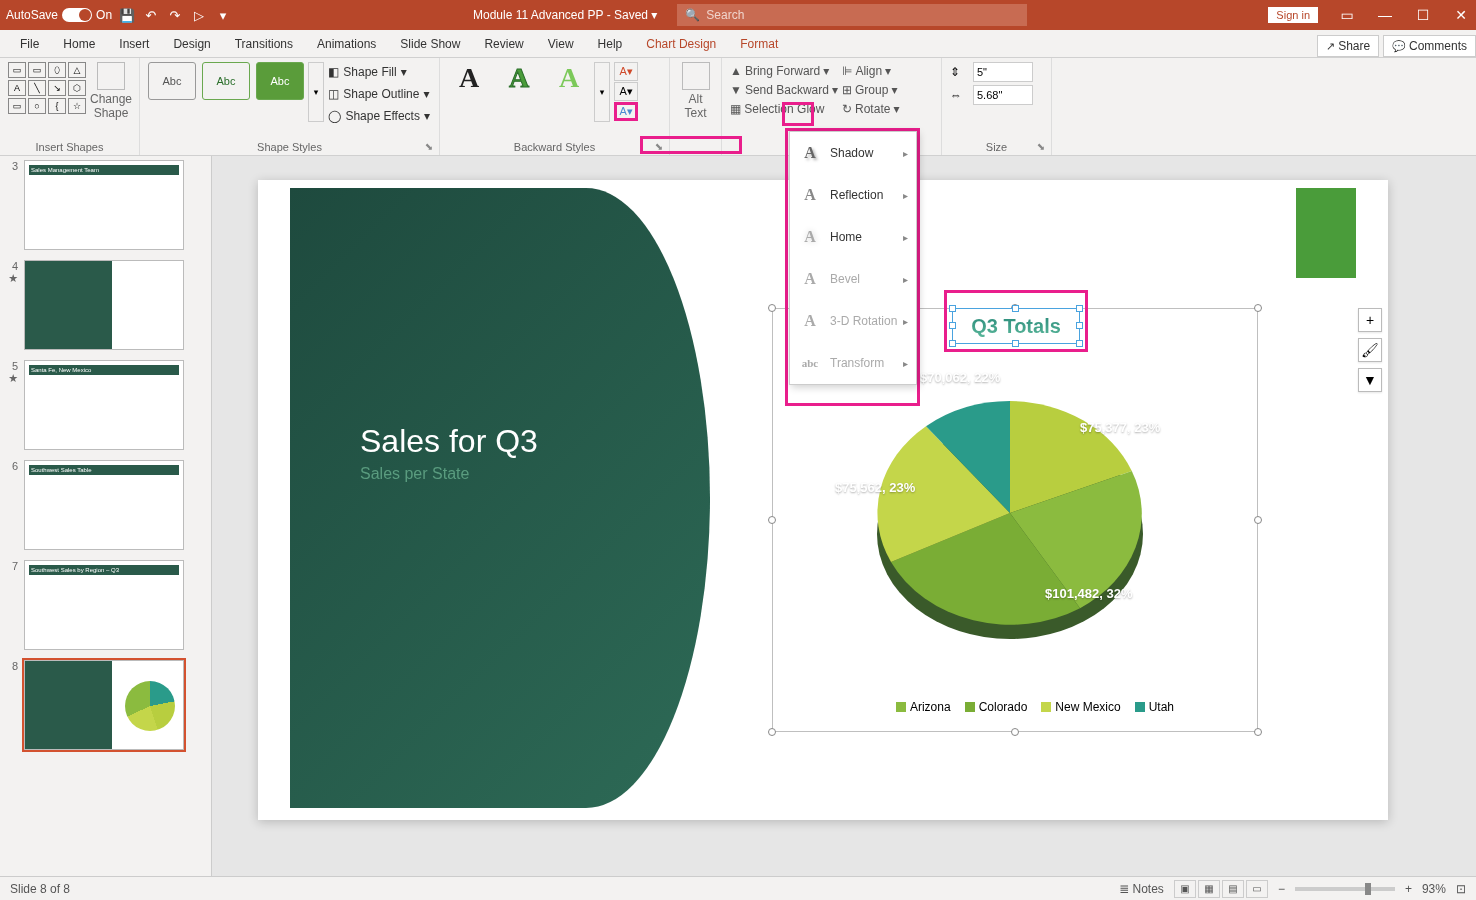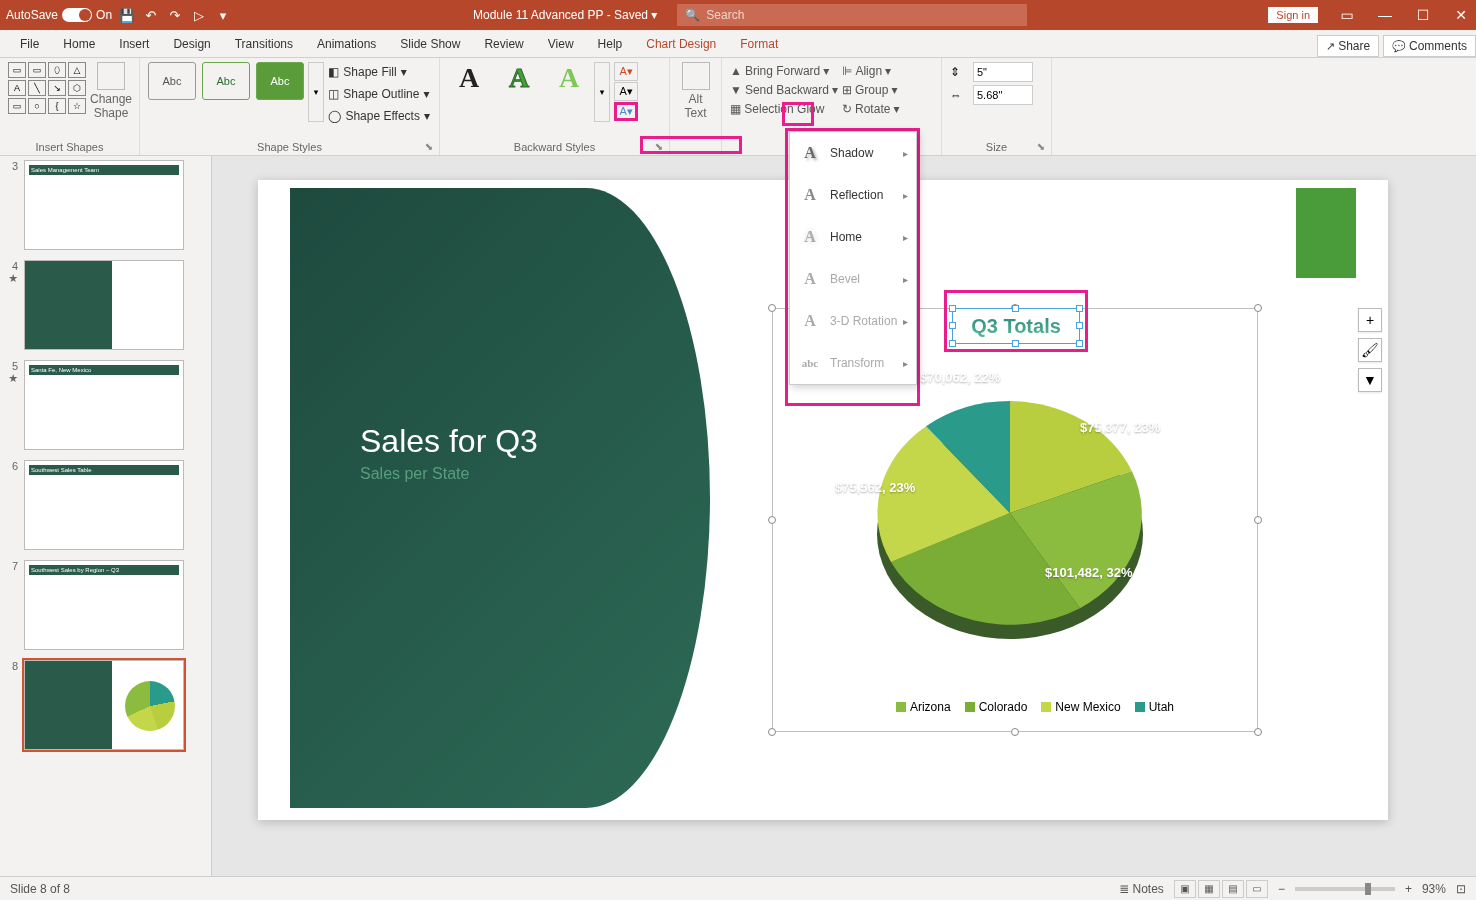--- a/index.html
+++ b/index.html
@@ -320,21 +320,21 @@
     <g transform="translate(100,95)">
       <path d="M0,0 L0,-80 A95,80 0 0,1 87,-30 Z" fill="#b8ce3f"></path>
       <path d="M0,0 L87,-30 A95,80 0 0,1 50,68 Z" fill="#8bbb3f"></path>
       <path d="M0,0 L50,68 A95,80 0 0,1 -85,35 Z" fill="#7aad35"></path>
       <path d="M0,0 L-85,35 A95,80 0 0,1 -60,-62 Z" fill="#c4d64a"></path>
       <path d="M0,0 L-60,-62 A95,80 0 0,1 0,-80 Z" fill="#2a9b8a"></path>
     </g>
   </svg>
   <div class="pie-label" style="left:100px;top:10px;">$70,062, 22%</div>
   <div class="pie-label" style="left:260px;top:60px;">$75,377, 23%</div>
-  <div class="pie-label" style="left:225px;top:205px;text-align:right;">$101,482, 32%</div>
+  <div class="pie-label" style="left:225px;top:226px;text-align:right;">$101,482, 32%</div>
   <div class="pie-label" style="left:15px;top:120px;">$75,562, 23%</div>
 </div>
 
 <div class="legend">
   <div class="legend-item">
       <div class="legend-sw" style="background:#8bbb3f;"></div>
       <span>Arizona</span>
     </div>
   <div class="legend-item">
       <div class="legend-sw" style="background:#7aad35;"></div>

